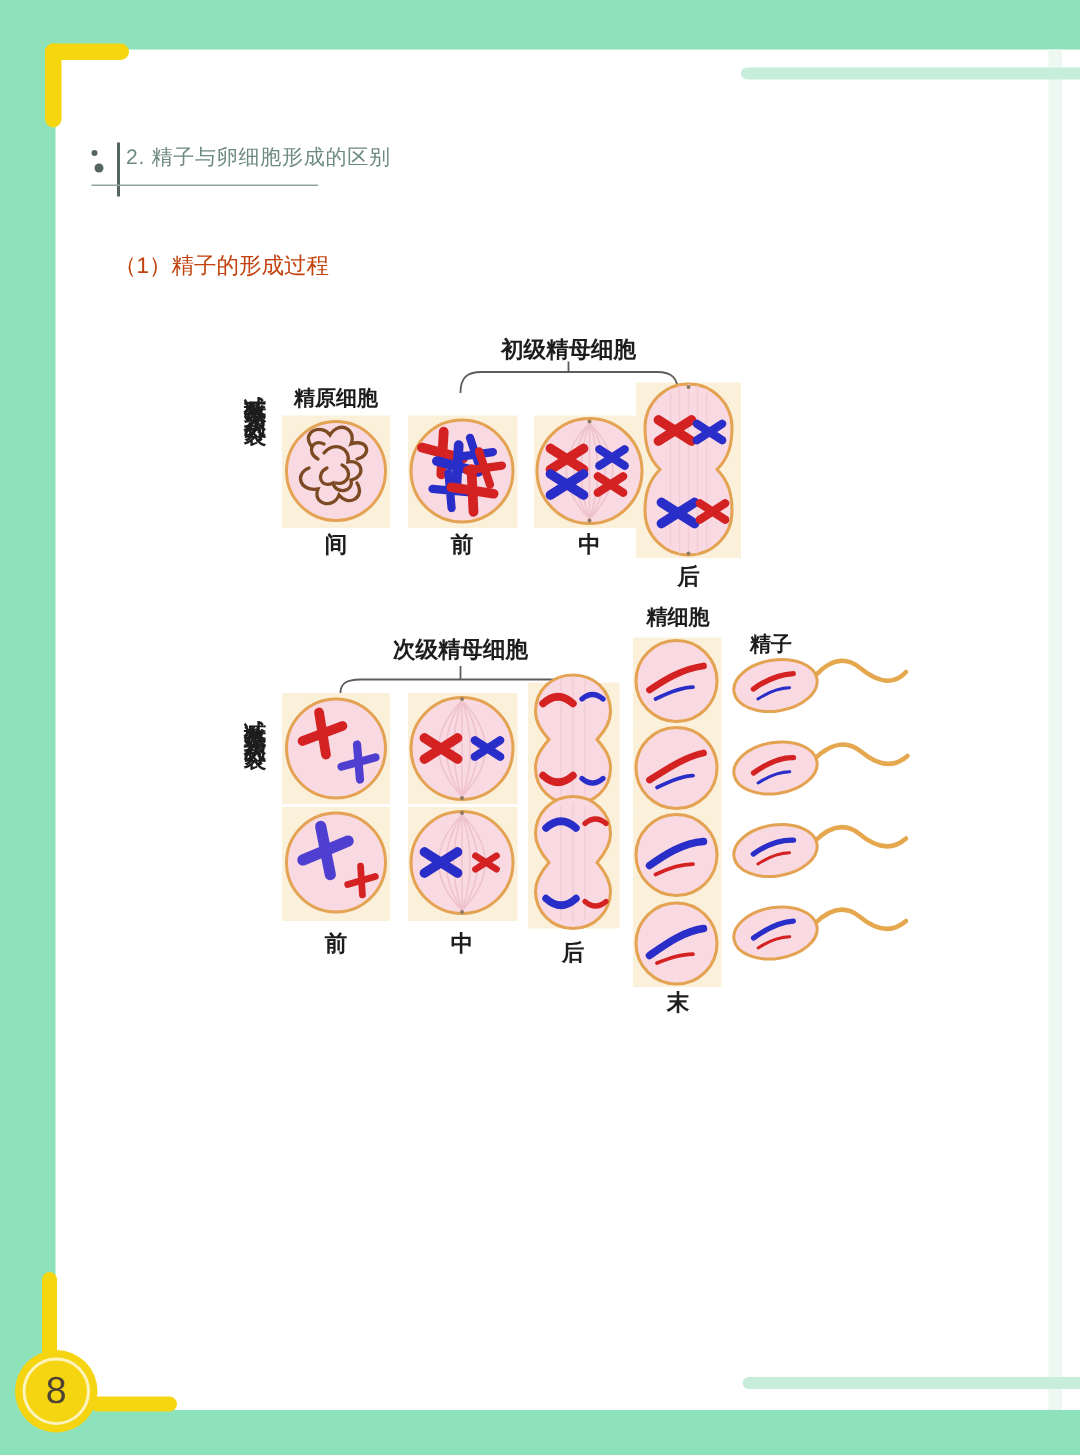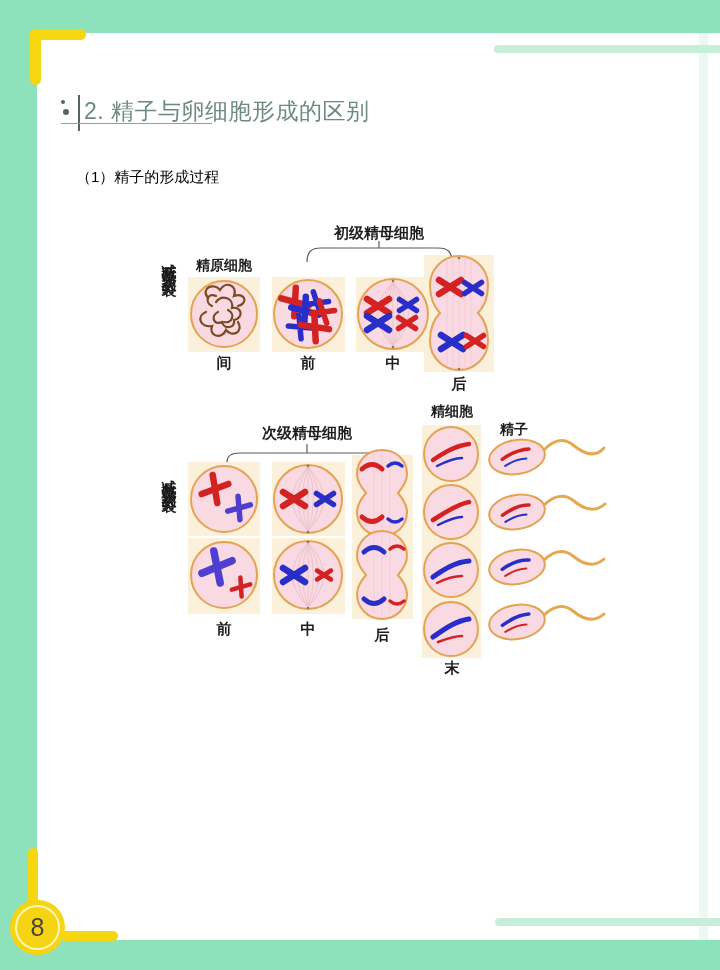--- a/index.html
+++ b/index.html
@@ -20,26 +20,26 @@
   .corner-v{left:30px;top:29px;width:11px;height:56px;background:#f6d60e;border-radius:6px;}
   .pn-vline{left:28px;top:848px;width:10px;height:58px;background:#f6d60e;border-radius:5px;}
   .pn-hline{left:60px;top:931px;width:58px;height:10px;background:#f6d60e;border-radius:5px;}
   .pn-circle{left:10px;top:900px;width:55px;height:55px;background:#f5d411;border-radius:50%;
              display:flex;align-items:center;justify-content:center;}
   .pn-ring{width:41px;height:41px;border:2px solid #fdf4bd;border-radius:50%;
            display:flex;align-items:center;justify-content:center;}
   .pn-num{font-size:25px;color:#4e4433;}
 
   
-  .heading{left:84px;top:96px;font-size:23px;color:#6d8a80;letter-spacing:.5px;}
+  .heading{left:84px;top:96px;font-size:14px;color:#6d8a80;letter-spacing:.5px;}
   .h-dot-s{left:61px;top:100px;width:4px;height:4px;border-radius:50%;background:#55665f;}
   .h-dot-b{left:63px;top:109px;width:6px;height:6px;border-radius:50%;background:#55665f;}
   .h-vline{left:78px;top:95px;width:2px;height:36px;background:#55665f;}
   .h-underline{left:61px;top:123px;width:151px;height:1px;background:#8fa39b;}
-  .subheading{left:76px;top:168px;font-size:15px;color:#000000;font-weight:500;}
+  .subheading{left:76px;top:168px;font-size:15px;color:#c2410c;font-weight:500;}
 
   
   .diagram{left:155px;top:210px;width:465px;height:480px;}
   .vlabel{writing-mode:vertical-rl;text-orientation:upright;font-size:15px;font-weight:700;
           color:#1d1d1d;letter-spacing:3px;line-height:20px;}
   .vlabel1{left:159px;top:252px;height:135px;}
   .vlabel2{left:159px;top:468px;height:145px;}
 
   svg .chr{fill:none;stroke-linecap:round;}
   svg .cr{stroke:#d42222;} svg .cb{stroke:#2a2ec9;} svg .cp{stroke:#4f3fd0;}

